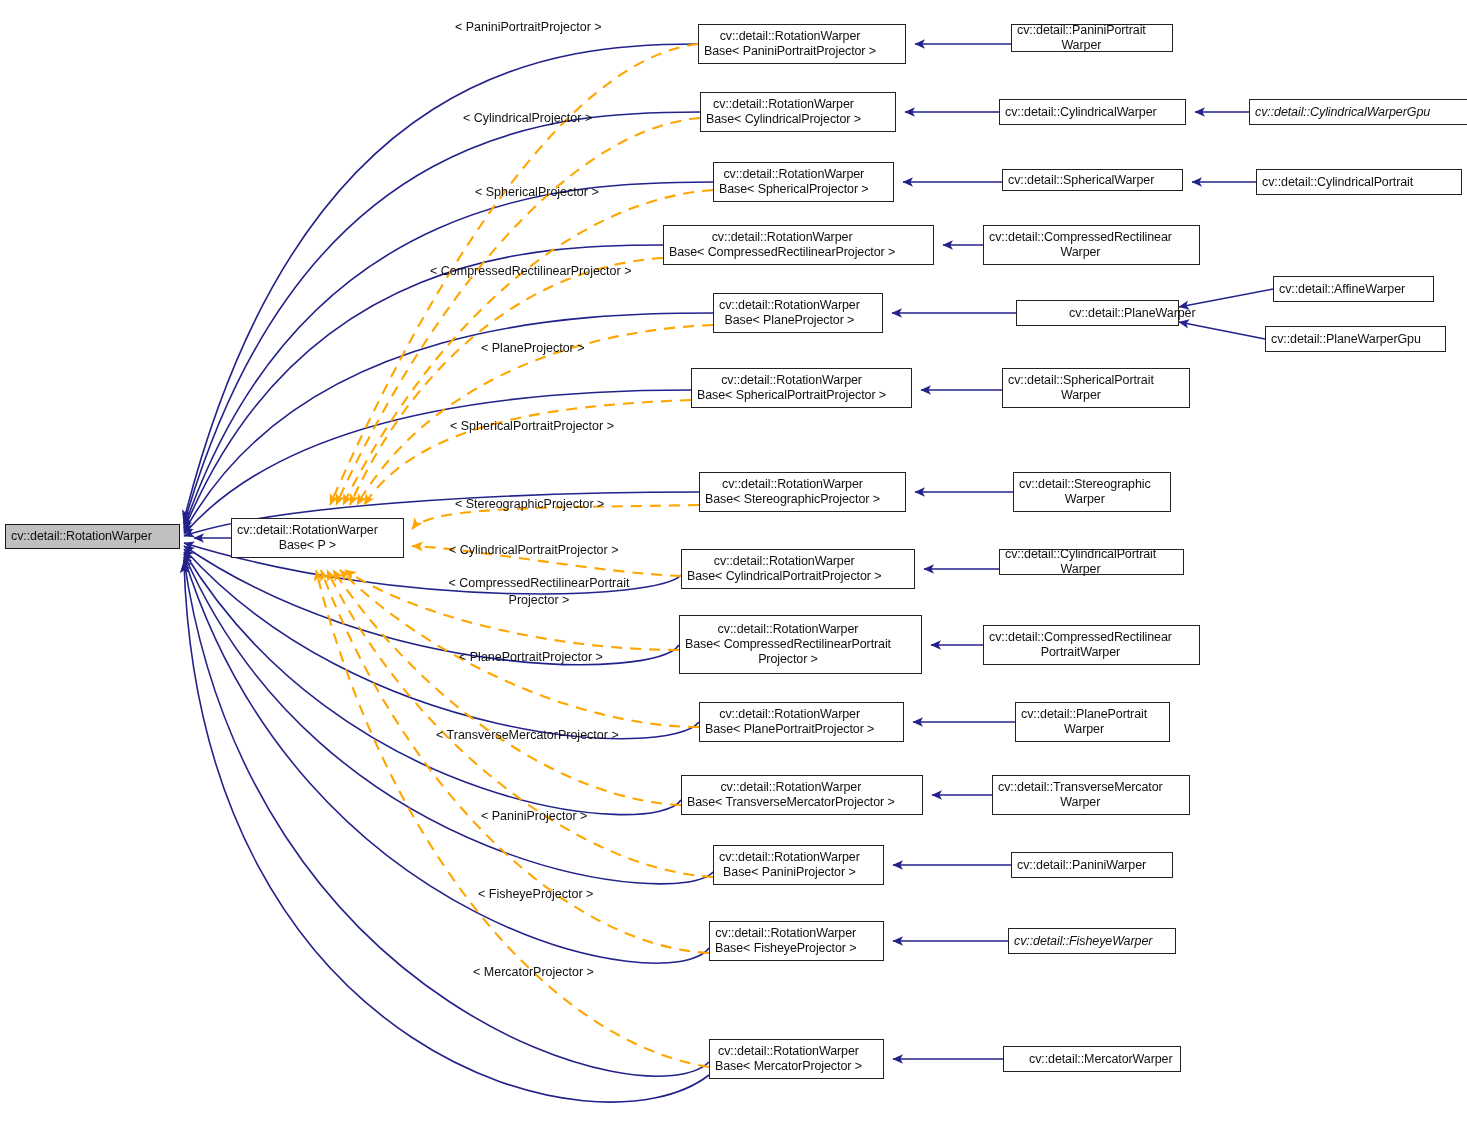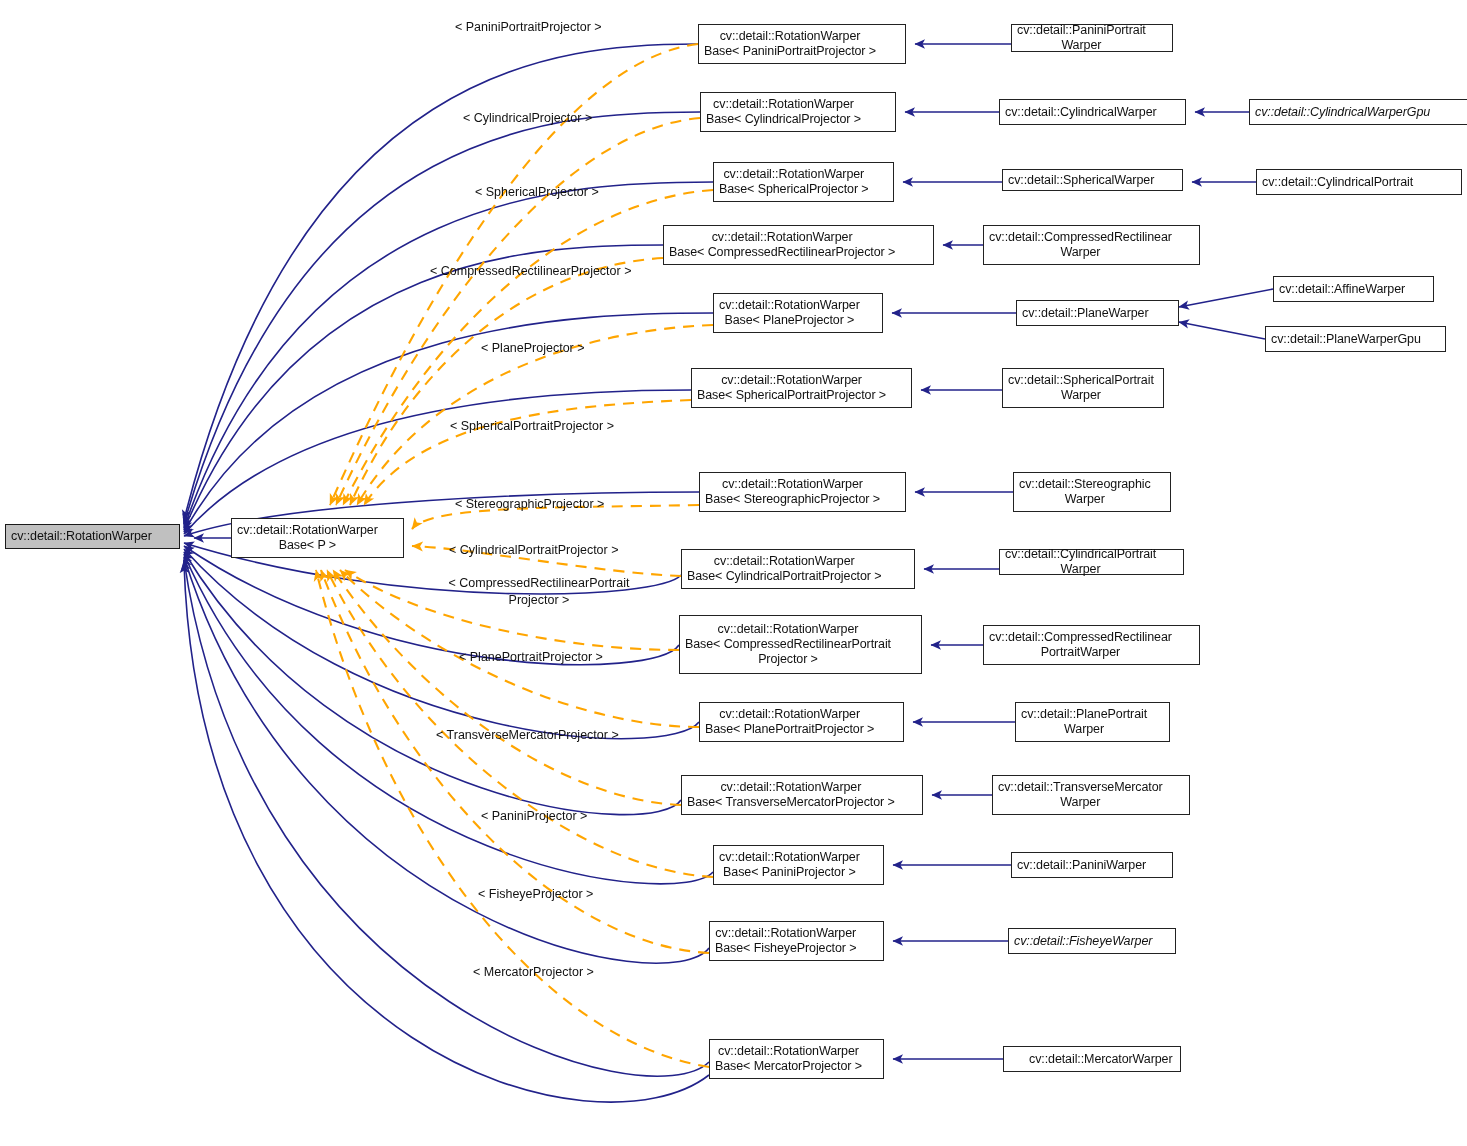--- a/index.html
+++ b/index.html
@@ -167,24 +167,24 @@
   <div class="node" style="left:999px;top:99px;width:187px;height:26px;">
     <span class="txt">cv::detail::CylindricalWarper</span>
   </div>
   <div class="node" style="left:1002px;top:169px;width:181px;height:22px;">
     <span class="txt">cv::detail::SphericalWarper</span>
   </div>
   <div class="node" style="left:983px;top:225px;width:217px;height:40px;">
     <span class="txt">cv::detail::CompressedRectilinear
 Warper</span>
   </div>
-  <div class="node" style="left:1016px;top:300px;width:163px;height:26px;">
+  <div class="node" style="left:1016px;top:300px;width:163px;height:26px;padding-left:47px;">
     <span class="txt">cv::detail::PlaneWarper</span>
   </div>
-  <div class="node" style="left:1002px;top:368px;width:162px;height:40px;">
+  <div class="node" style="left:1002px;top:368px;width:188px;height:40px;">
     <span class="txt">cv::detail::SphericalPortrait
 Warper</span>
   </div>
   <div class="node" style="left:1013px;top:472px;width:158px;height:40px;">
     <span class="txt">cv::detail::Stereographic
 Warper</span>
   </div>
   <div class="node" style="left:999px;top:549px;width:185px;height:26px;">
     <span class="txt">cv::detail::CylindricalPortrait
 Warper</span>

